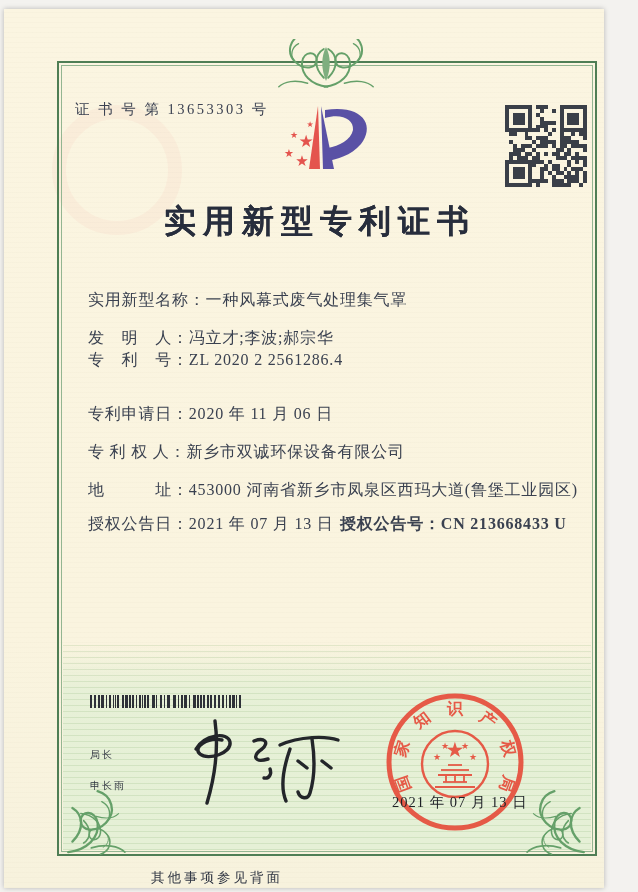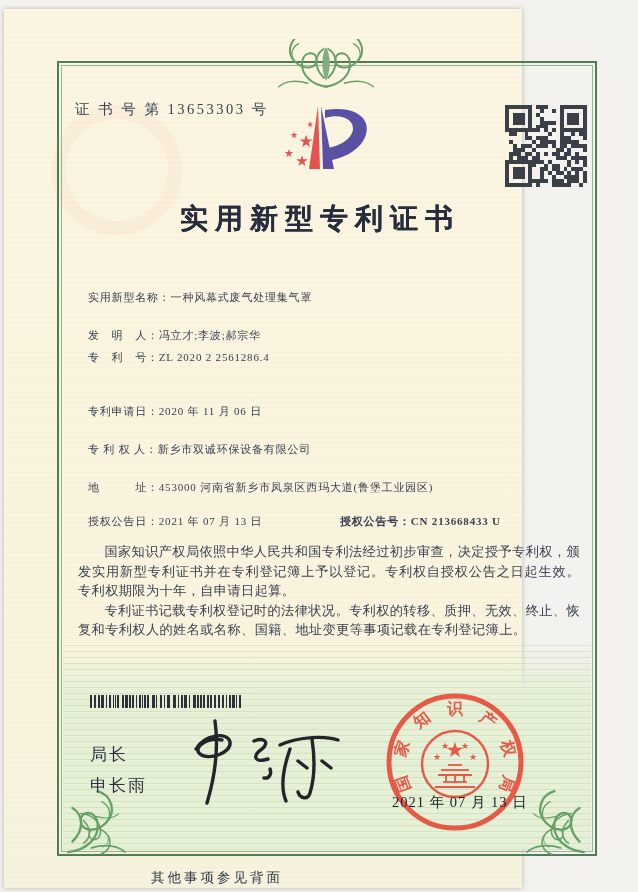--- a/index.html
+++ b/index.html
@@ -3,21 +3,21 @@
 <meta charset="utf-8">
 <style>
   * { margin:0; padding:0; box-sizing:border-box; }
   html,body { width:638px; height:892px; }
   body {
     font-family:"Liberation Serif","DejaVu Serif",serif;
     background:#f3f2ef;
     position:relative; overflow:hidden;
   }
   .paper {
-    position:absolute; left:4px; top:9px; width:518px; height:879px;
+    position:absolute; left:4px; top:9px; width:600px; height:879px;
     background:
       repeating-linear-gradient(0deg, rgba(120,110,80,.025) 0 1px, transparent 1px 5px),
       linear-gradient(180deg,#fbf5e1 0%, #faf4df 70%, #f7f2dd 100%);
     box-shadow:0 0 5px rgba(0,0,0,.25);
   }
   .watermark {
     position:absolute; left:48px; top:96px; width:130px; height:130px; border-radius:50%;
     border:14px solid rgba(230,120,120,.06); pointer-events:none;
   }
   .frame {
@@ -35,35 +35,35 @@
       linear-gradient(180deg, rgba(229,240,214,0) 0, rgba(229,240,214,.9) 45px, #e5f0d6 100%);
   }
   .cert-no {
     position:absolute; left:71px; top:91px; font-size:14.5px; color:#3c4252;
     letter-spacing:2.5px;
   }
   .logo { position:absolute; left:274px; top:94px; }
   .qr { position:absolute; left:501px; top:96px; width:82px; height:82px; }
   .title {
     position:absolute; left:146px; top:191px; width:340px; text-align:center;
-    font-size:28px; font-weight:bold; color:#272d3c; letter-spacing:7px;
+    font-size:32px; font-weight:bold; color:#272d3c; letter-spacing:7px;
     text-shadow:0 0 .5px #272d3c;
   }
   .fields { position:absolute; left:84px; top:281px; width:500px; }
-  .frow { position:absolute; left:0; white-space:nowrap; font-size:11px; color:#3a4150; letter-spacing:.8px; }
+  .frow { position:absolute; left:0; white-space:nowrap; font-size:16px; color:#3a4150; letter-spacing:.8px; }
   .frow .lbl { color:#3a4150; }
   .grant-no-group { position:absolute; left:252px; top:0;font-weight:bold; }
   .paras {
     position:absolute; left:74px; top:533px; width:502px;
     font-size:13.2px; line-height:19.5px; color:#3a4150; letter-spacing:.4px;
     text-align:justify;
   }
   .paras p { text-indent:2em; }
   .barcode { position:absolute; left:86px; top:686px; }
-  .signer { position:absolute; left:86px; top:730px; font-size:17px; color:#2e333f; letter-spacing:2px; line-height:31px; }
+  .signer { position:absolute; left:86px; top:730px; font-size:10px; color:#2e333f; letter-spacing:2px; line-height:31px; }
   .signature { position:absolute; left:176px; top:700px; }
   .seal { position:absolute; left:377px; top:679px; }
   .seal-date {
     position:absolute; left:388px; top:784px; font-size:14.5px; color:#1d2026;
     letter-spacing:1px; white-space:nowrap;
   }
   .page-indicator {
     position:absolute; left:150px; top:824px; width:300px; text-align:center;
     font-size:13px; color:#333a48; letter-spacing:1px;
   }
@@ -381,24 +381,20 @@
     <div class="frow" style="top:60px"><span class="lbl">专　利　号：</span><span>ZL 2020 2 2561286.4</span></div>
     <div class="frow" style="top:114px"><span class="lbl">专利申请日：</span><span>2020 年 11 月 06 日</span></div>
     <div class="frow" style="top:152px"><span class="lbl">专 利 权 人：</span><span>新乡市双诚环保设备有限公司</span></div>
     <div class="frow" style="top:190px"><span class="lbl">地　　　址：</span><span>453000 河南省新乡市凤泉区西玛大道(鲁堡工业园区)</span></div>
     <div class="frow" style="top:224px">
       <span class="lbl">授权公告日：</span><span>2021 年 07 月 13 日</span>
       <span class="grant-no-group"><span class="lbl">授权公告号：</span><span>CN 213668433 U</span></span>
     </div>
   </div>
 
-  <div class="paras">
-    <p>国家知识产权局依照中华人民共和国专利法经过初步审查，决定授予专利权，颁发实用新型专利证书并在专利登记簿上予以登记。专利权自授权公告之日起生效。专利权期限为十年，自申请日起算。</p>
-    <p>专利证书记载专利权登记时的法律状况。专利权的转移、质押、无效、终止、恢复和专利权人的姓名或名称、国籍、地址变更等事项记载在专利登记簿上。</p>
-  </div>
 
   <svg class="barcode" id="barcode" width="158" height="13">
       <rect x="0" y="0" width="2" height="13" fill="#2e3138"></rect>
       <rect x="4" y="0" width="2" height="13" fill="#2e3138"></rect>
       <rect x="8" y="0" width="2" height="13" fill="#2e3138"></rect>
       <rect x="11" y="0" width="3" height="13" fill="#2e3138"></rect>
       <rect x="16" y="0" width="1" height="13" fill="#2e3138"></rect>
       <rect x="19" y="0" width="2" height="13" fill="#2e3138"></rect>
       <rect x="23" y="0" width="1" height="13" fill="#2e3138"></rect>
       <rect x="25" y="0" width="1" height="13" fill="#2e3138"></rect>

